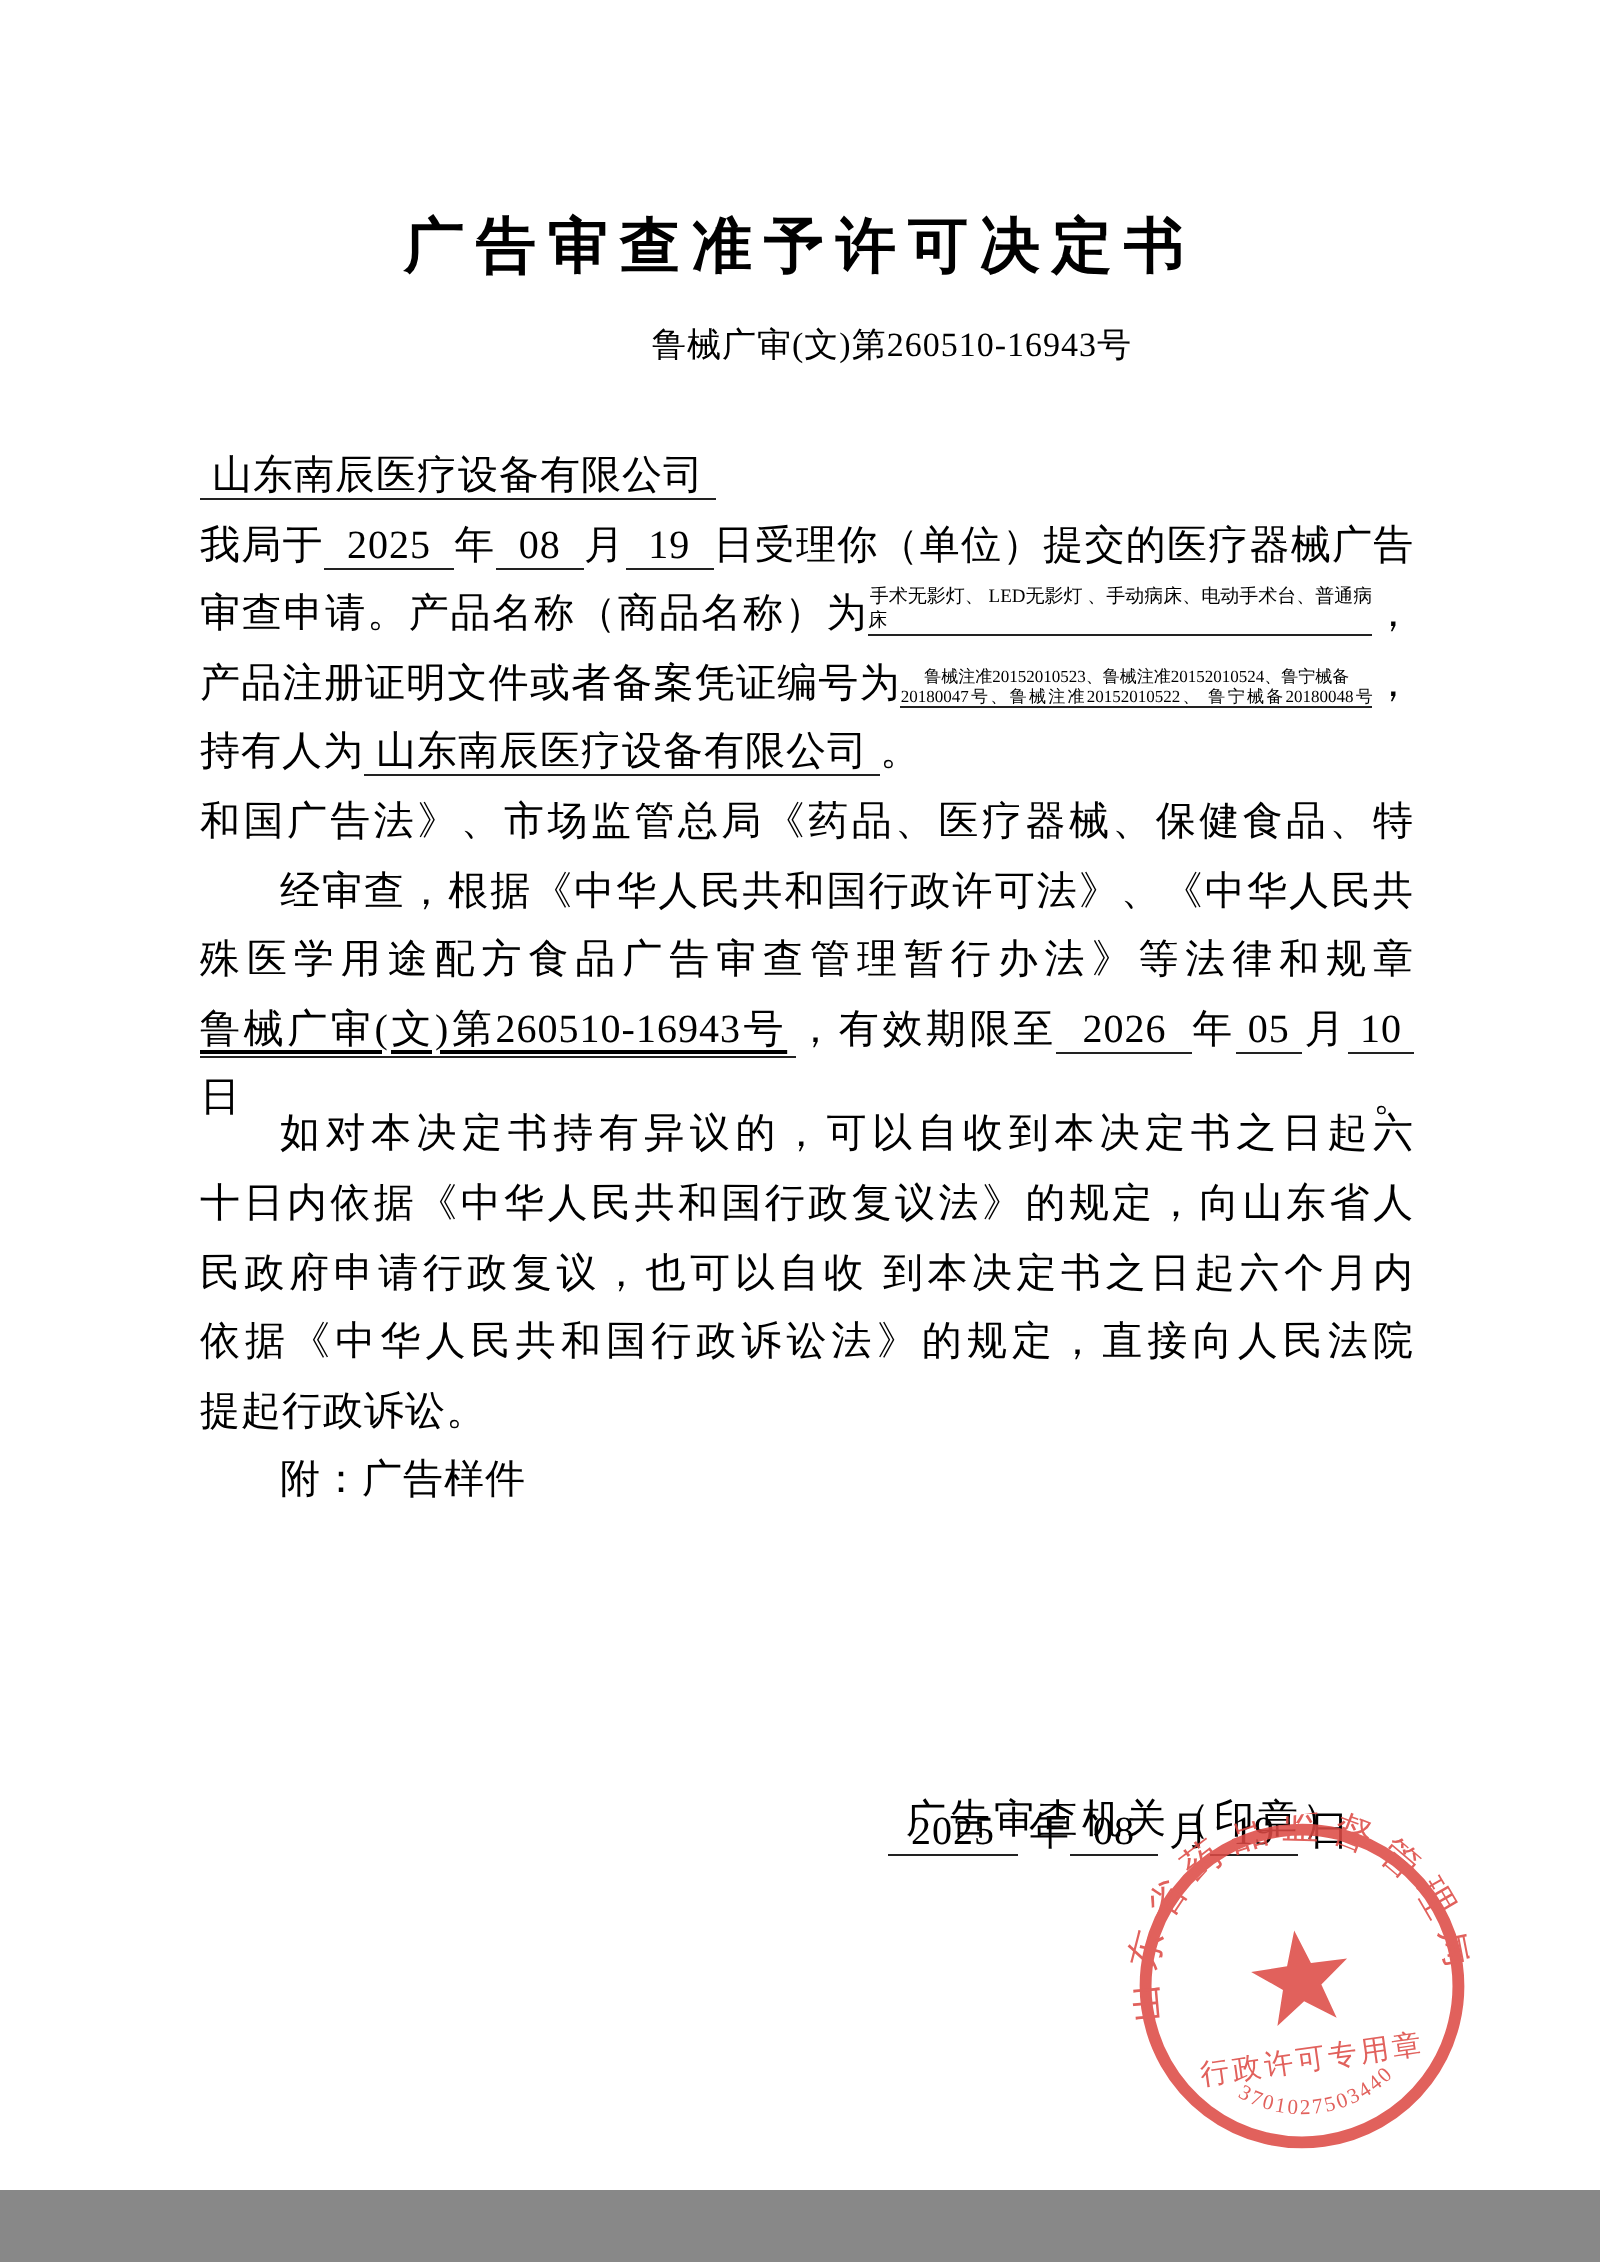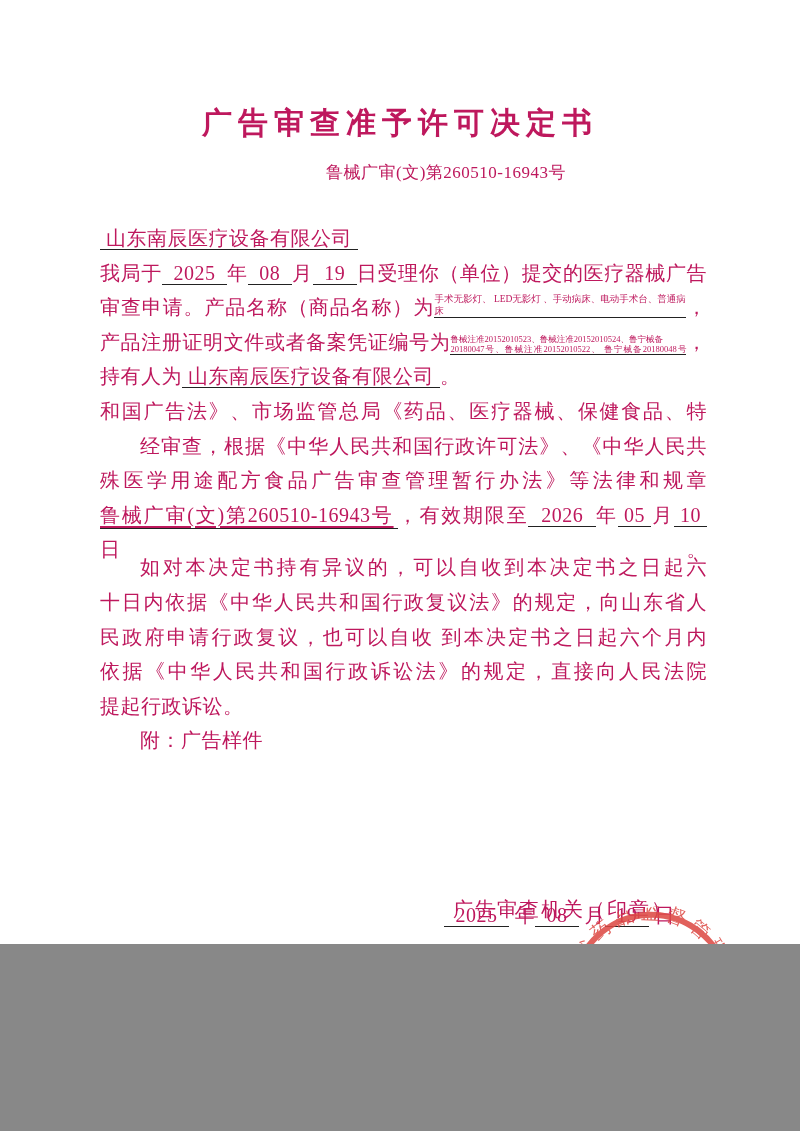--- a/index.html
+++ b/index.html
@@ -1,22 +1,22 @@
 <!DOCTYPE html>
 <html><head>
 <meta charset="utf-8">
 <style>
   html,body{margin:0;padding:0;background:#888;}
   .page{
     position:relative;
-    width:800px;height:944px;
+    width:800px;height:1095px;
     margin:0 auto;
     background:#ffffff;
     font-family:"Liberation Serif","DejaVu Serif",serif;
-    color:#be185d;
+    color:#000000;
     overflow:hidden;
   }
   .doc-title{
     position:absolute;left:0;top:103px;width:800px;
     text-align:center;font-size:30px;font-weight:bold;
     letter-spacing:6px;
   }
   .doc-number{
     position:absolute;left:0;top:161px;width:566px;
     text-align:right;font-size:17px;letter-spacing:0.5px;
@@ -39,28 +39,28 @@
   .seg-du{
     border-bottom:1.5px solid #222;
     text-decoration:underline;
     text-underline-offset:4px;
     padding:0 4px 2px 0;white-space:pre;
   }
   .seg-us{
     display:inline-block;width:252px;
     border-bottom:1.5px solid #222;
     font-size:9.5px;line-height:12px;letter-spacing:0;
-    text-align:center;vertical-align:baseline;
+    text-align:right;vertical-align:baseline;
     text-indent:0;white-space:normal;
   }
   .seg-us2{
     display:inline-block;width:236px;
     border-bottom:1.5px solid #222;
     font-size:8.5px;line-height:9.5px;letter-spacing:0;
-    text-align:left;vertical-align:-3px;
+    text-align:center;vertical-align:-3px;
     text-indent:0;white-space:normal;
   }
   .sig-org{
     position:absolute;left:453px;top:896px;
     font-size:20px;letter-spacing:2px;
   }
   .sig-date{
     position:absolute;left:444px;top:902px;
     font-size:20px;letter-spacing:0.5px;
   }

